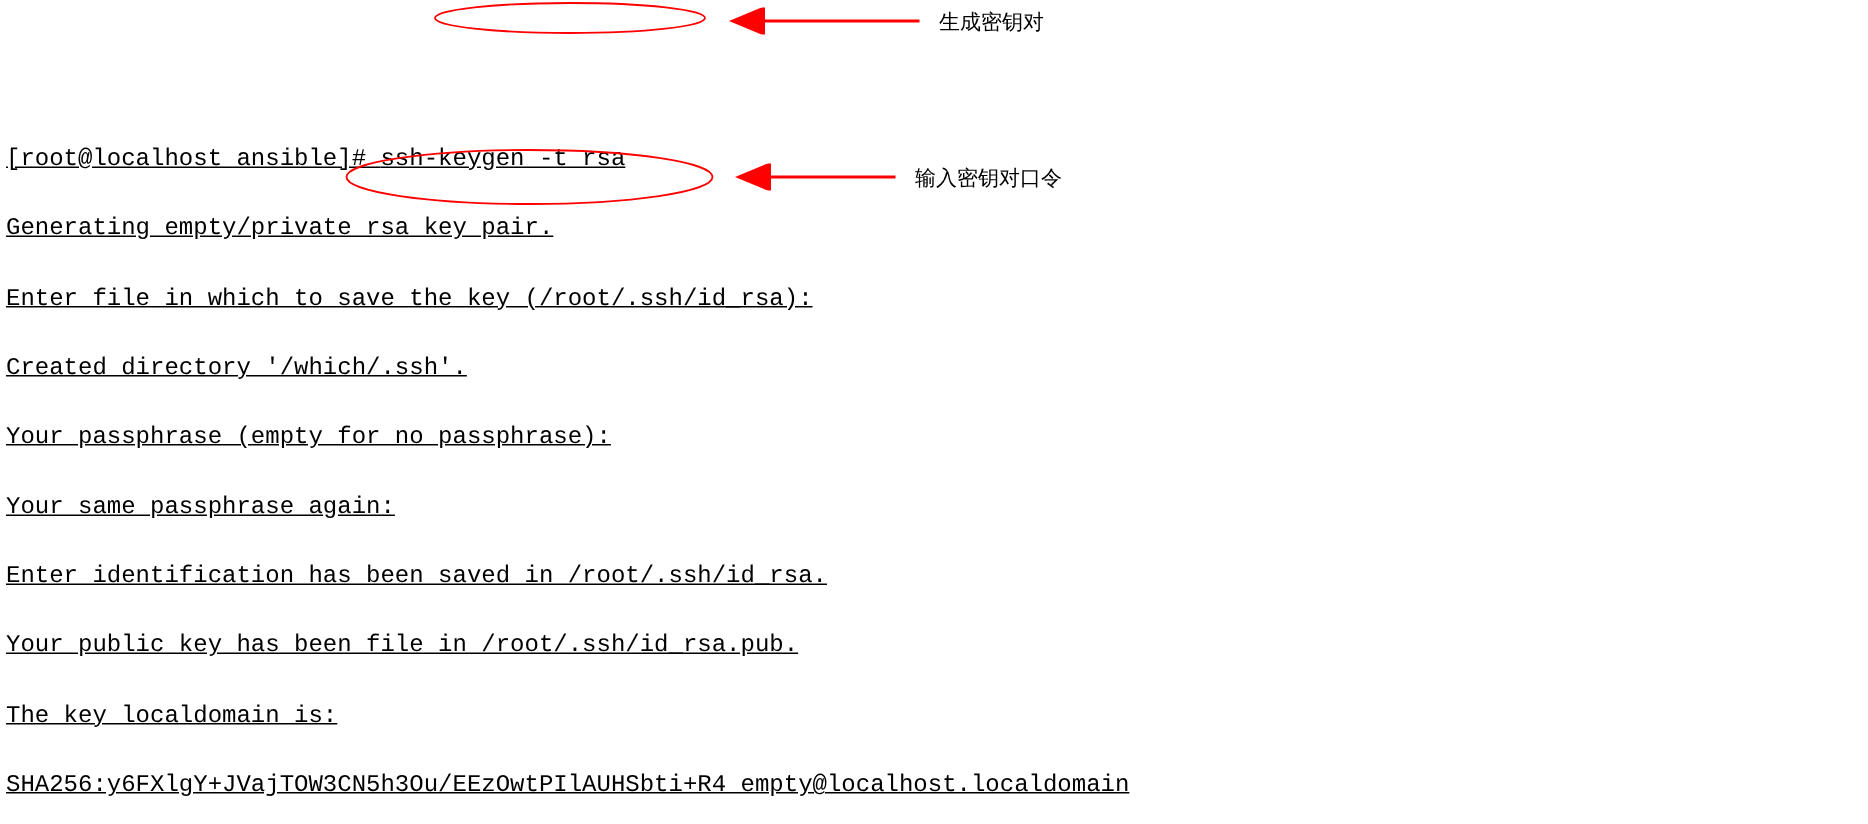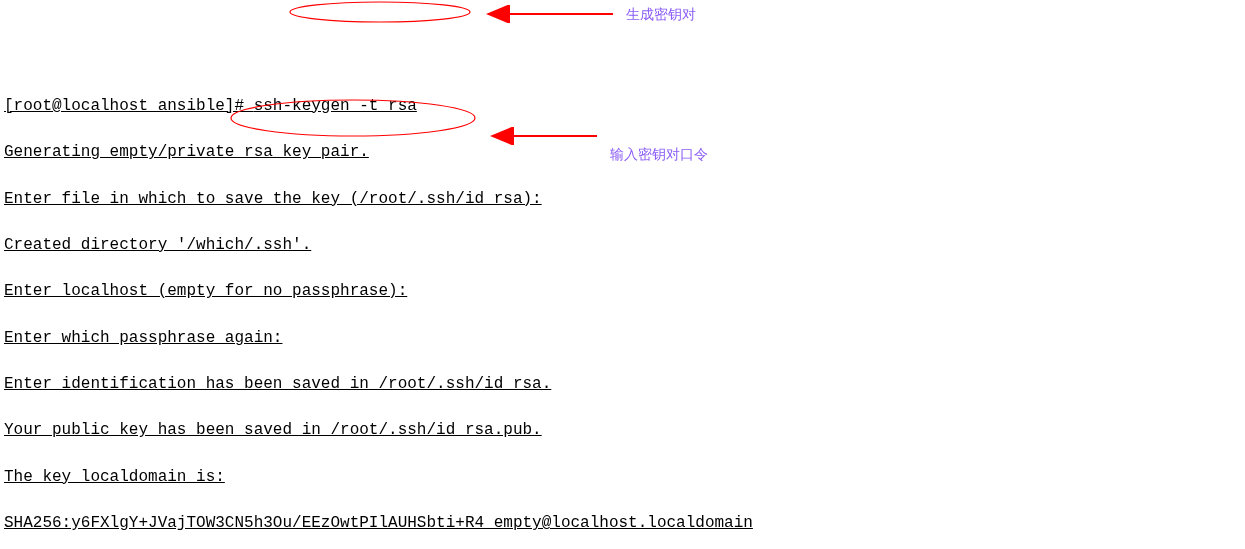--- a/index.html
+++ b/index.html
@@ -20,21 +20,21 @@
       height: 549px;
     }
     .terminal-line {
       display: block;
       text-decoration: underline;
     }
     .annotation {
       position: absolute;
       display: flex;
       align-items: center;
-      color: #8b5cf6;
+      color: #000000;
     }
     .annotation-text {
       font-family: "Microsoft YaHei", "SimSun", sans-serif;
       font-size: 14px;
       white-space: nowrap;
     }
     .arrow-svg {
       flex-shrink: 0;
     }
     .ellipse-svg {
@@ -44,24 +44,24 @@
   </style>
 </head>
 <body>
 
 
 
 <span class="terminal-line"><span>[root@localhost ansible]# </span><span>ssh-keygen -t rsa</span></span>
 <span class="terminal-line">Generating empty/private rsa key pair.</span>
 <span class="terminal-line">Enter file in which to save the key (/root/.ssh/id_rsa):</span>
 <span class="terminal-line">Created directory '/which/.ssh'.</span>
-<span class="terminal-line">Enter localhost (empty for no passphrase):</span>
-<span class="terminal-line">Enter which passphrase again:</span>
+<span class="terminal-line">Your passphrase (empty for no passphrase):</span>
+<span class="terminal-line">Your same passphrase again:</span>
 <span class="terminal-line">Enter identification has been saved in /root/.ssh/id_rsa.</span>
-<span class="terminal-line">Your public key has been saved in /root/.ssh/id_rsa.pub.</span>
+<span class="terminal-line">Your public key has been file in /root/.ssh/id_rsa.pub.</span>
 <span class="terminal-line">The key localdomain is:</span>
 <span class="terminal-line">SHA256:y6FXlgY+JVajTOW3CN5h3Ou/EEzOwtPIlAUHSbti+R4 empty@localhost.localdomain</span>
 
 
 
 
 
 
 
 
@@ -97,17 +97,17 @@
 
 <div class="annotation" style="left: 482px; top: 108px;">
   <svg class="arrow-svg" width="120" height="18">
     <defs>
       <marker id="ah2" markerWidth="12" markerHeight="10" refX="2" refY="5" orient="auto">
         <polygon points="0,5 12,0 12,10" fill="#ff0000"></polygon>
       </marker>
     </defs>
     <line x1="12" y1="9" x2="115" y2="9" stroke="#ff0000" stroke-width="2" marker-start="url(#ah2)"></line>
   </svg>
-  <span class="annotation-text" style="margin-left: 8px; margin-top: 36px;">输入密钥对口令</span>
+  <span class="annotation-text" style="margin-left: 8px;">输入密钥对口令</span>
 </div>
 
 
 
 
 </body></html>

